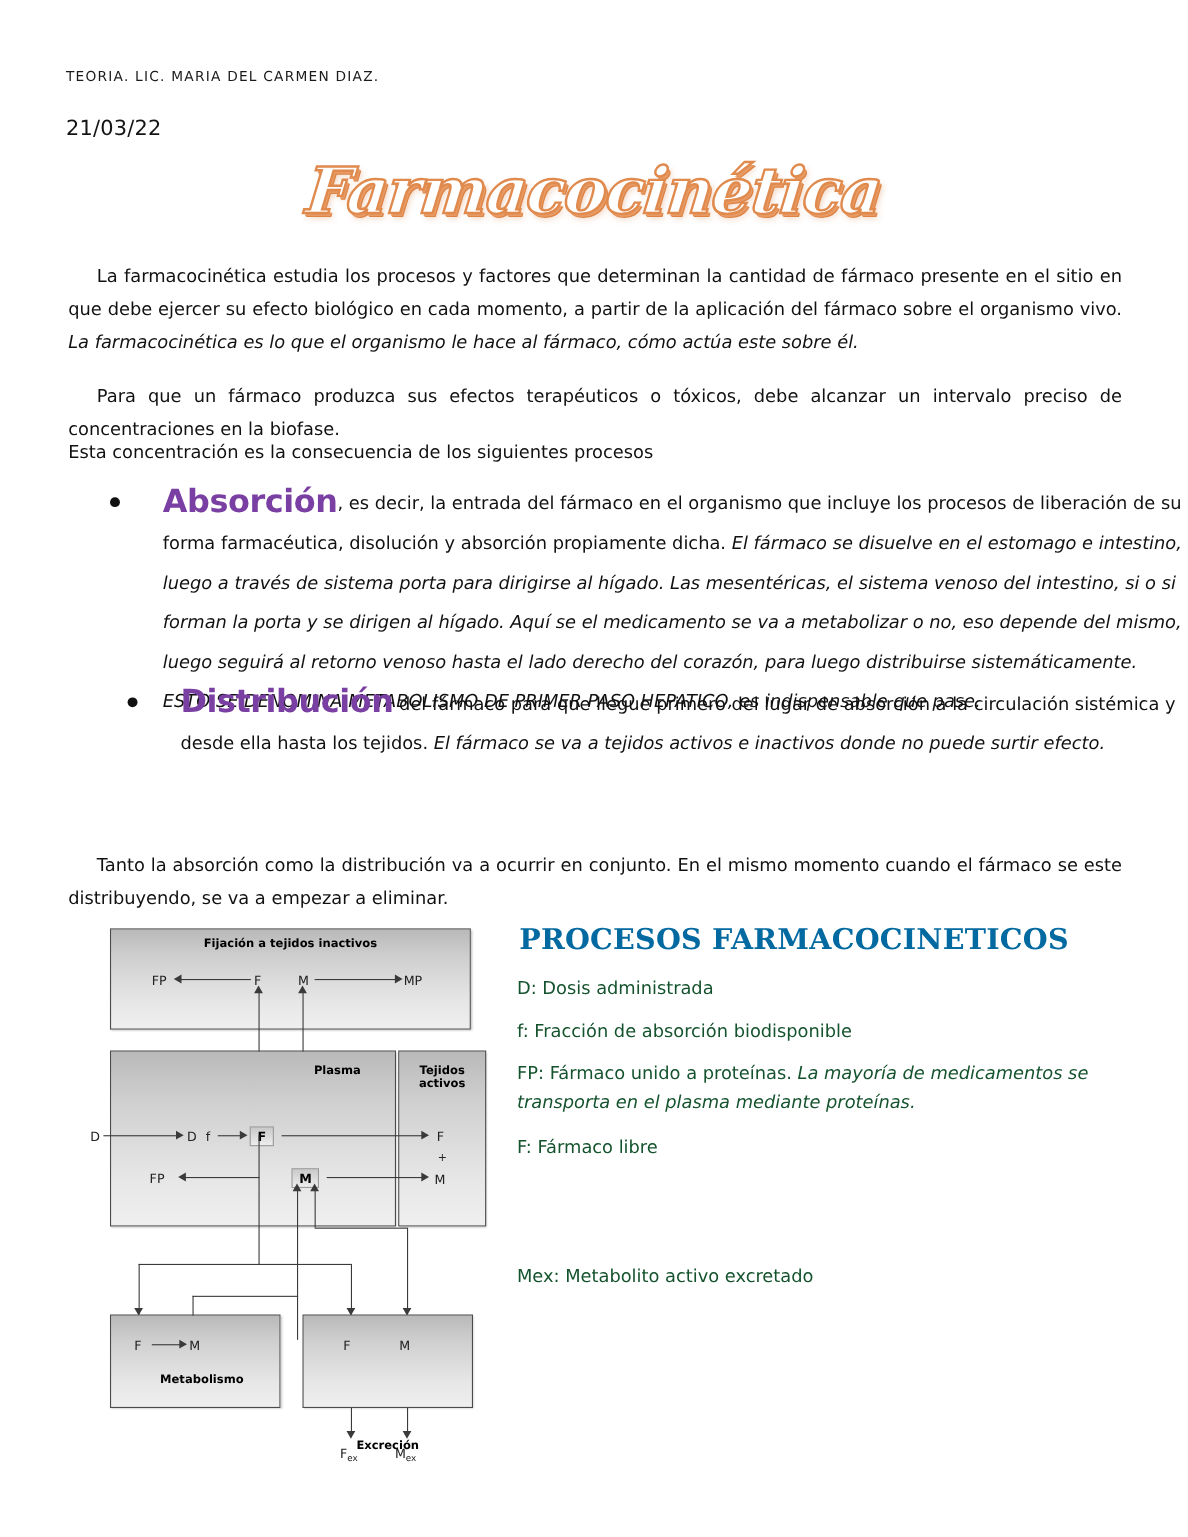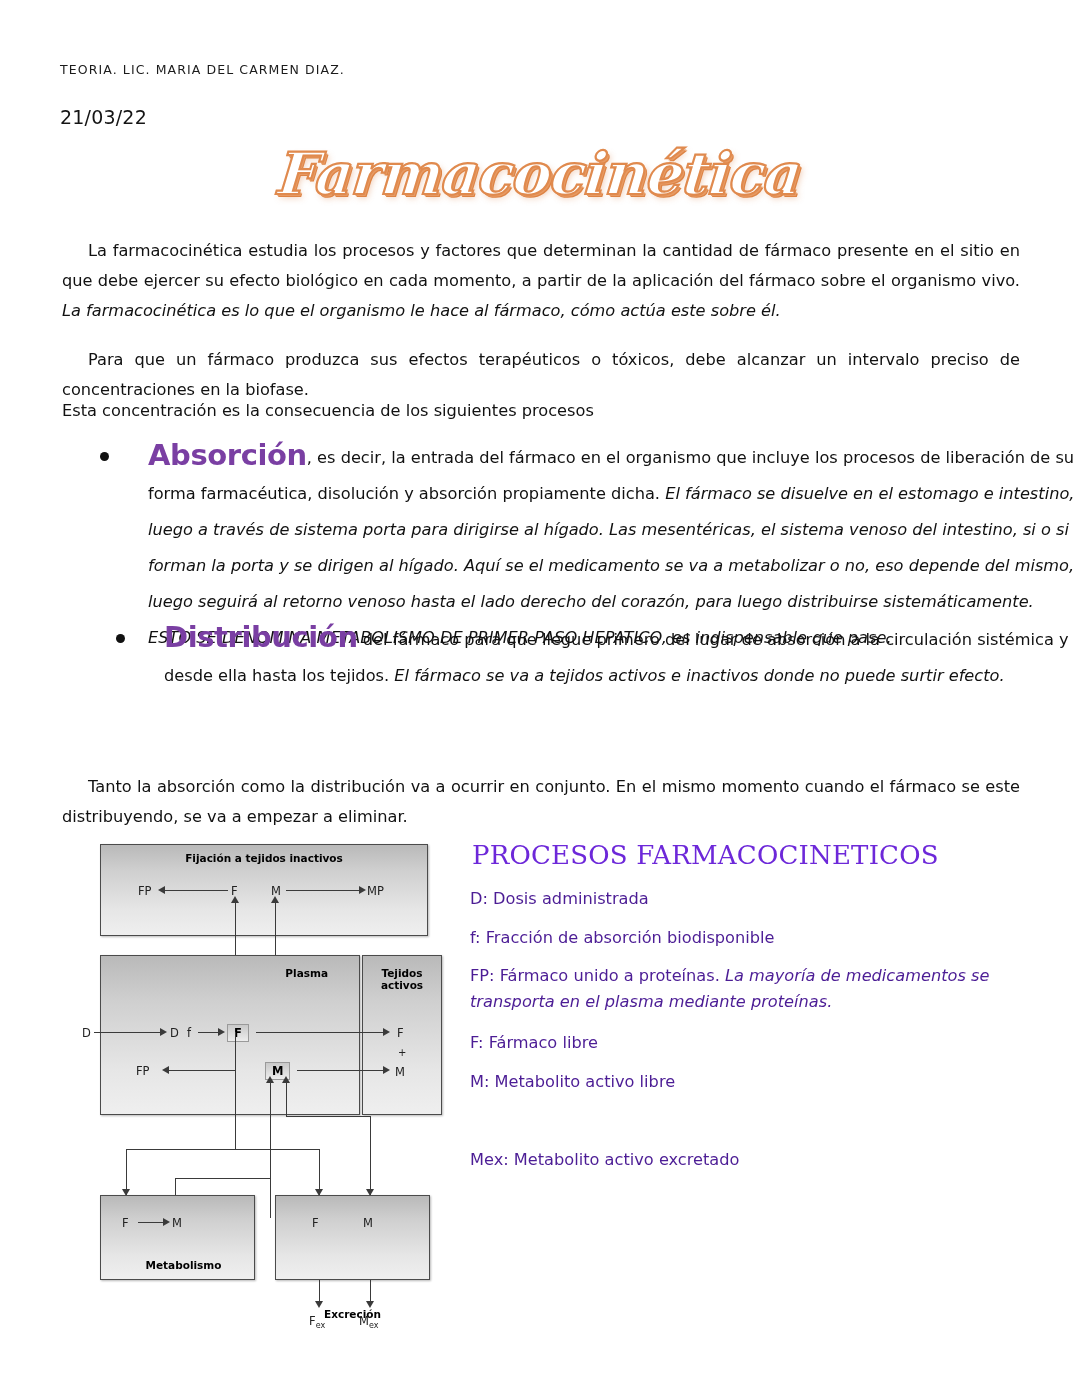--- a/index.html
+++ b/index.html
@@ -90,32 +90,32 @@
   .bullet .ital{ font-style:italic; }
 
   #b1{ left:148px; top:440px; }
   #b2{ left:164px; top:622px; }
   #b3{ left:148px; top:694px; }
 
   
   .rc-title{
     position:absolute; left:472px; top:840px;
     font-family:"DejaVu Serif", serif;
-    font-weight:normal;
+    font-weight:bold;
     font-size:26px;
     letter-spacing:0.2px;
-    color:#6d28d9;
+    color:#0369a1;
   }
   .rc-item{
     position:absolute; left:470px;
     width:560px;
     font-family:"DejaVu Sans", sans-serif;
     font-size:16.2px;
     line-height:26px;
-    color:#4c1d95;
+    color:#14532d;
   }
   .rc-item .ital{ font-style:italic; }
   #rc1{ top:886px; }
   #rc2{ top:925px; }
   #rc3{ top:963px; }
   #rc4{ top:1030px; }
   #rc5{ top:1069px; }
   #rc6{ top:1108px; }
   #rc7{ top:1147px; }
   #rc8{ top:1185px; text-indent:30px; line-height:30px; }
@@ -195,21 +195,20 @@
 
 
   <div class="para" id="p4">Tanto la absorción como la distribución va a ocurrir en conjunto. En el mismo momento cuando el fármaco se este distribuyendo, se va a empezar a eliminar.</div>
 
   <div class="rc-title">PROCESOS FARMACOCINETICOS</div>
 
   <div class="rc-item" id="rc1">D: Dosis administrada</div>
   <div class="rc-item" id="rc2">f: Fracción de absorción biodisponible</div>
   <div class="rc-item" id="rc3"><span>FP: Fármaco unido a proteínas. </span><span class="ital">La mayoría de medicamentos se transporta en el plasma mediante proteínas.</span></div>
   <div class="rc-item" id="rc4">F: Fármaco libre</div>
-  <div class="rc-item" id="rc5">M: Metabolito activo libre</div>
   <div class="rc-item" id="rc7">Mex: Metabolito activo excretado</div>
 
   <div class="diagram">
 
     <div class="dbox" style="left:20px; top:8px; width:328px; height:92px;"></div>
     <div class="dbox-title" style="left:20px; top:16px; width:328px;">Fijación a tejidos inactivos</div>
     <div class="dlabel" style="left:58px; top:48px;">FP</div>
     <div class="dlabel" style="left:151px; top:48px;">F</div>
     <div class="dlabel" style="left:191px; top:48px;">M</div>
     <div class="dlabel" style="left:287px; top:48px;">MP</div>
@@ -275,21 +274,21 @@
 
     <div class="ln h" style="left:206px; top:280px; width:84px;"></div>
     <div class="ln v" style="left:290px; top:280px; height:79px;"></div>
     <div class="arw d" style="left:286px; top:353px;"></div>
 
     <div class="dbox" style="left:20px; top:359px; width:155px; height:85px;"></div>
     <div class="dlabel" style="left:42px; top:380px;">F</div>
     <div class="ln h" style="left:58px; top:386px; width:28px;"></div>
     <div class="arw r" style="left:83px; top:382px;"></div>
     <div class="dlabel" style="left:92px; top:380px;">M</div>
-    <div class="dbox-title" style="left:20px; top:423px; width:167px;">Metabolismo</div>
+    <div class="dbox-title" style="left:20px; top:412px; width:167px;">Metabolismo</div>
 
     <div class="dbox" style="left:195px; top:359px; width:155px; height:85px;"></div>
     <div class="dlabel" style="left:232px; top:380px;">F</div>
     <div class="dlabel" style="left:283px; top:380px;">M</div>
     <div class="dbox-title" style="left:195px; top:424px; width:155px;margin-top:48px;">Excreción</div>
 
     <div class="ln v" style="left:239px; top:444px; height:24px;"></div>
     <div class="arw d" style="left:235px; top:465px;"></div>
     <div class="dlabel" style="left:229px; top:478px;">F<sub>ex</sub></div>
 

